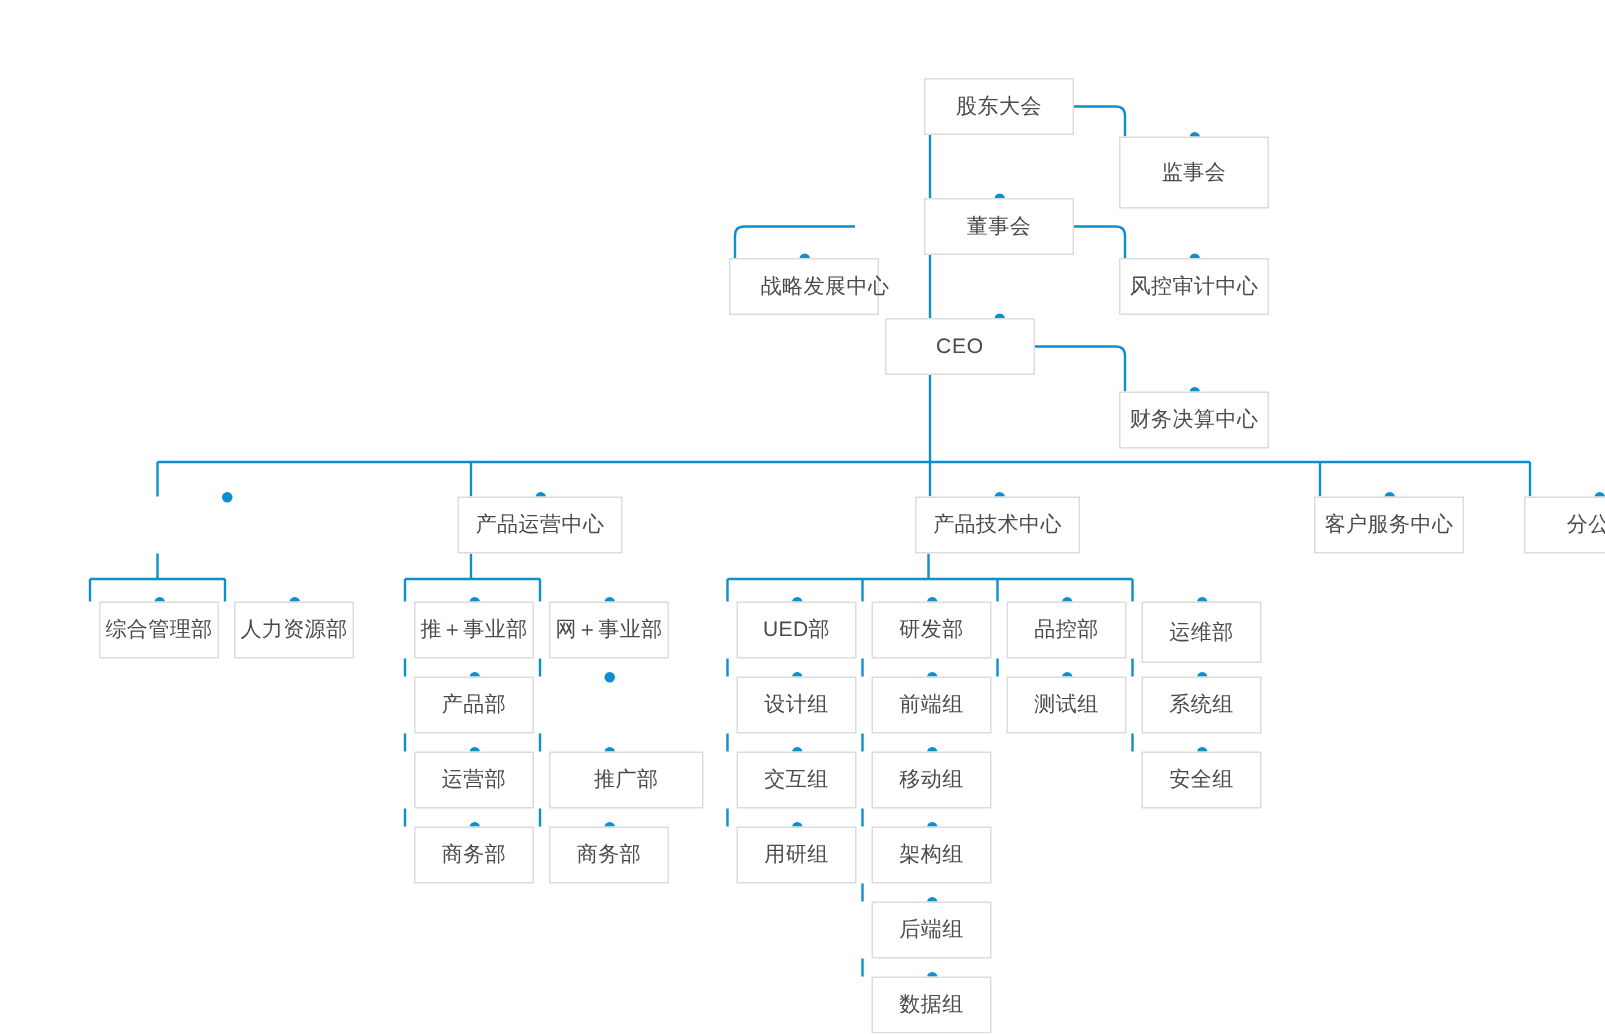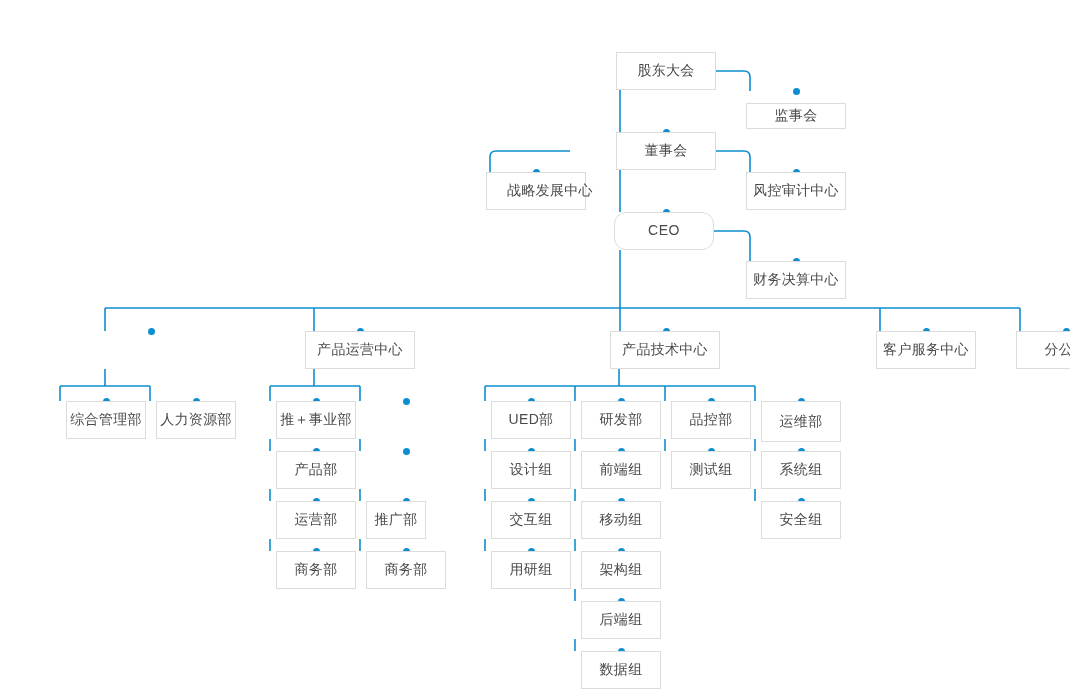--- a/index.html
+++ b/index.html
@@ -142,37 +142,38 @@
       <div class="edge-dot" style="left: 485px; top: 551px;"></div>
       <div class="edge-dot" style="left: 575px; top: 451px;"></div>
       <div class="edge-dot" style="left: 575px; top: 501px;"></div>
       <div class="edge-dot" style="left: 575px; top: 551px;"></div>
       <div class="edge-dot" style="left: 575px; top: 601px;"></div>
       <div class="edge-dot" style="left: 575px; top: 651px;"></div>
       <div class="edge-dot" style="left: 665px; top: 451px;"></div>
       <div class="edge-dot" style="left: 755px; top: 451px;"></div>
       <div class="edge-dot" style="left: 755px; top: 501px;"></div>
       <div class="org-node" style="left: 570px; top: 52px; width: 100px; height: 38px;">股东大会</div>
-      <div class="org-node" style="left: 700px; top: 103px; width: 100px; height: 26px;">监事会</div>
+      <div class="org-node" style="left: 700px; top: 91px; width: 100px; height: 48px;">监事会</div>
       <div class="org-node" style="left: 570px; top: 132px; width: 100px; height: 38px;">董事会</div>
       <div class="org-node" style="left: 440px; top: 172px; width: 100px; height: 38px; padding-left: 28px;">战略发展中心</div>
       <div class="org-node" style="left: 700px; top: 172px; width: 100px; height: 38px;">风控审计中心</div>
-      <div class="org-node latin" style="left: 568px; top: 212px; width: 100px; height: 38px; border-radius: 12px;">CEO</div>
+      <div class="org-node latin" style="left: 544px; top: 212px; width: 100px; height: 38px;">CEO</div>
       <div class="org-node" style="left: 700px; top: 261px; width: 100px; height: 38px;">财务决算中心</div>
       <div class="org-node" style="left: 259px; top: 331px; width: 110px; height: 38px;">产品运营中心</div>
       <div class="org-node" style="left: 564px; top: 331px; width: 110px; height: 38px;">产品技术中心</div>
       <div class="org-node" style="left: 830px; top: 331px; width: 100px; height: 38px;">客户服务中心</div>
       <div class="org-node" style="left: 970px; top: 331px; width: 100px; height: 38px;">分公司</div>
       <div class="org-node" style="left: 20px; top: 401px; width: 80px; height: 38px; text-align: center;">综合管理部</div>
       <div class="org-node" style="left: 110px; top: 401px; width: 80px; height: 38px;">人力资源部</div>
       <div class="org-node" style="left: 230px; top: 401px; width: 80px; height: 38px;">推＋事业部</div>
       <div class="org-node" style="left: 230px; top: 451px; width: 80px; height: 38px;">产品部</div>
       <div class="org-node" style="left: 230px; top: 501px; width: 80px; height: 38px;">运营部</div>
       <div class="org-node" style="left: 230px; top: 551px; width: 80px; height: 38px;">商务部</div>
-      <div class="org-node" style="left: 320px; top: 501px; width: 60px; height: 38px;">推广部</div>
+      <div class="org-node" style="left: 320px; top: 401px; width: 80px; height: 38px;">网＋事业部</div>
+      <div class="org-node" style="left: 320px; top: 501px; width: 103px; height: 38px;">推广部</div>
       <div class="org-node" style="left: 320px; top: 551px; width: 80px; height: 38px;">商务部</div>
       <div class="org-node" style="left: 445px; top: 401px; width: 80px; height: 38px;">UED部</div>
       <div class="org-node" style="left: 445px; top: 451px; width: 80px; height: 38px;">设计组</div>
       <div class="org-node" style="left: 445px; top: 501px; width: 80px; height: 38px;">交互组</div>
       <div class="org-node" style="left: 445px; top: 551px; width: 80px; height: 38px;">用研组</div>
       <div class="org-node" style="left: 535px; top: 401px; width: 80px; height: 38px;">研发部</div>
       <div class="org-node" style="left: 535px; top: 451px; width: 80px; height: 38px;">前端组</div>
       <div class="org-node" style="left: 535px; top: 501px; width: 80px; height: 38px;">移动组</div>
       <div class="org-node" style="left: 535px; top: 551px; width: 80px; height: 38px;">架构组</div>
       <div class="org-node" style="left: 535px; top: 601px; width: 80px; height: 38px;">后端组</div>

